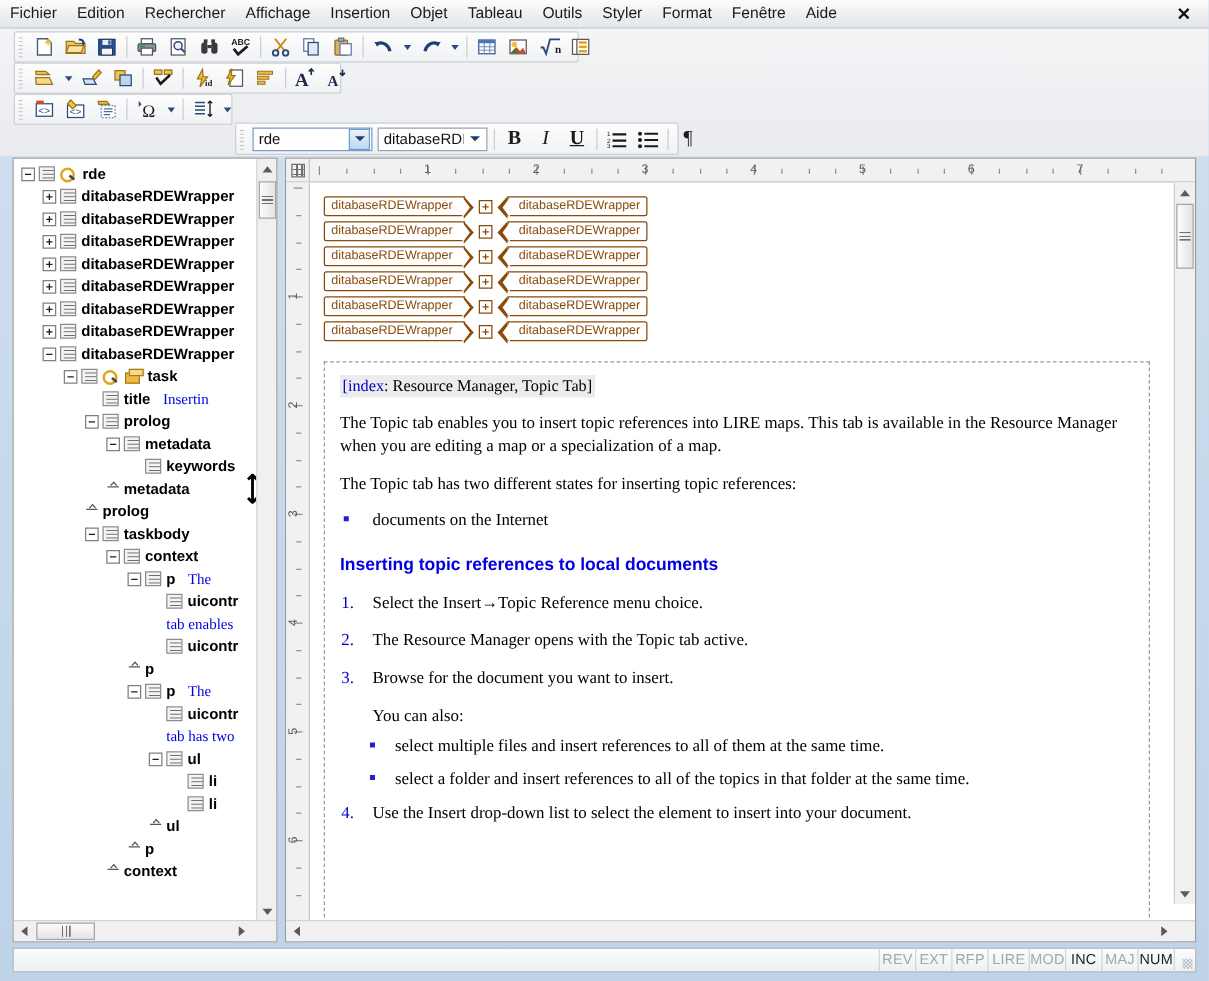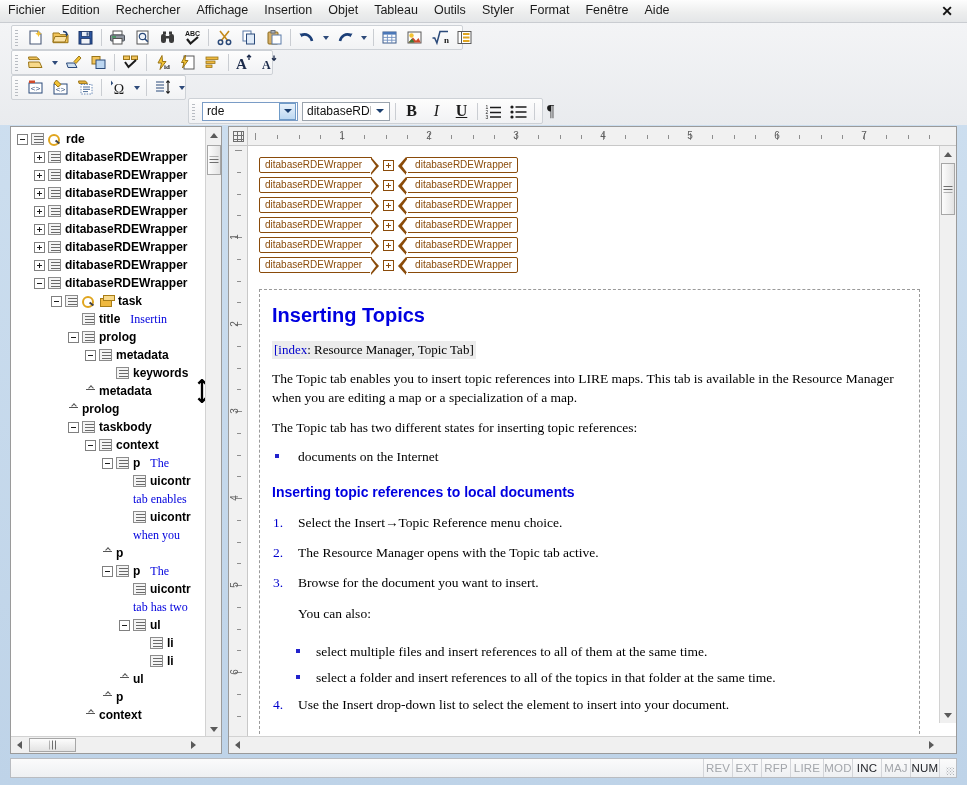--- a/index.html
+++ b/index.html
@@ -341,21 +341,21 @@
   .bullets.sub li { padding-left: 44px; }
   .bullets.sub li::before { left: 24px; }
   ol.steps { margin: 0 0 4px 0; padding: 0; list-style: none; counter-reset: st; }
   ol.steps > li {
     position: relative; padding-left: 26px; margin-bottom: 12px; line-height: 1.35;
   }
   ol.steps > li.numbered::before {
     counter-increment: st; content: counter(st) ".";
     position: absolute; left: 1px; top: 0; color: #0000cc; font-size: 13.5px;
   }
-  ol.steps > li.plain { margin-bottom: 20px; }
+  ol.steps > li.plain { margin-bottom: 6px; }
   .b { font-weight: normal; }
 
   
   #statusbar {
     position: absolute; left: 10px; top: 758px; width: 947px; height: 20px;
     background: linear-gradient(#fbfbfb, #eef0f2);
     border: 1px solid #b9bcc1;
     display: flex; align-items: stretch;
     font-size: 11.5px; color: #5d6067;
   }
@@ -789,24 +789,20 @@
             <span class="tlabel">uicontr</span>
           </div>
           <div class="trow" style="padding-left: 102px;">
             <span class="tw none"></span>
             <span class="tval cont">tab enables</span>
           </div>
           <div class="trow" style="padding-left: 102px;">
             <span class="tw none"></span>
             <span class="ticon"></span>
             <span class="tlabel">uicontr</span>
-          </div>
-          <div class="trow" style="padding-left: 102px;">
-            <span class="tw none"></span>
-            <span class="tval cont">when you</span>
           </div>
           <div class="trow" style="padding-left: 85px;">
             <span class="tleaf"></span>
             <span class="tlabel">p</span>
           </div>
           <div class="trow" style="padding-left: 85px;">
             <span class="tw"></span>
             <span class="ticon"></span>
             <span class="tlabel">p</span>
             <span class="tval">The</span>
@@ -991,21 +987,20 @@
               <span class="chip end">ditabaseRDEWrapper</span>
             </div>
             <div class="tagrow">
               <span class="chip start">ditabaseRDEWrapper</span>
               <span class="chipplus"></span>
               <span class="chip end">ditabaseRDEWrapper</span>
             </div>
           </div>
 
         <div id="docbody">
-          <h1 class="doctitle">Inserting Topics</h1>
 
           <div>
             <span class="indexline">
               <span class="k">[index</span><span>: Resource Manager, Topic Tab]</span>
             </span>
           </div>
 
           <p class="para">
             <span>The </span><span class="b">Topic</span><span> tab enables you to insert topic references into LIRE maps. This tab is available in the </span><span class="b">Resource Manager</span><span> when you are editing a map or a specialization of a map.</span>
           </p>

